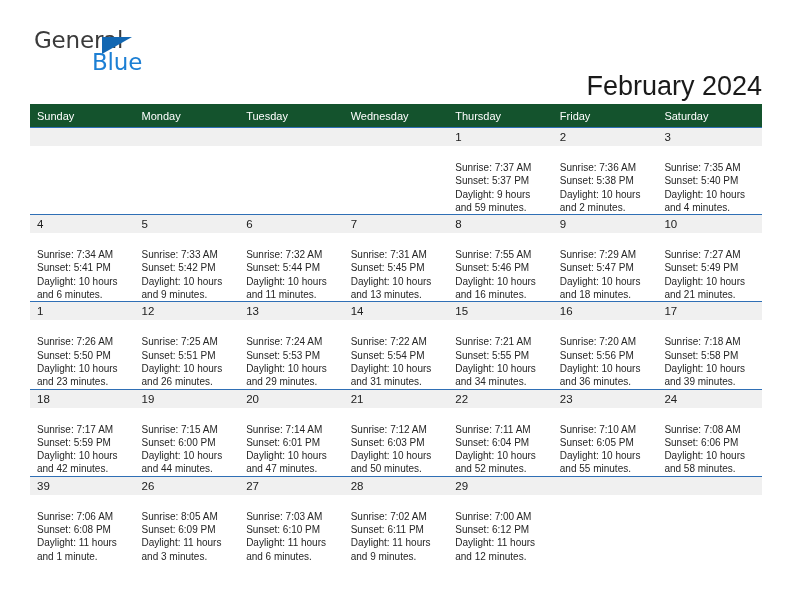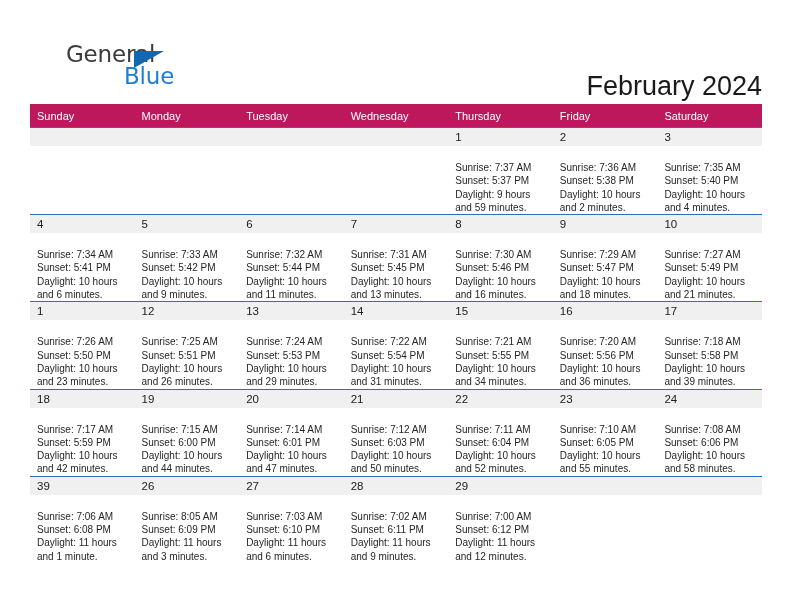--- a/index.html
+++ b/index.html
@@ -26,24 +26,23 @@
   .header {
     position: absolute;
     left: 30px;
     top: 28px;
     right: 30px;
     height: 70px;
   }
   .brand {
     position: absolute;
     left: 4px;
-    top: 14px;
+    top: 0;
     width: 130px;
     height: 56px;
-    margin-left: 32px;
   }
   .brand-general {
     position: absolute;
     left: 0;
     top: 0;
     font-size: 23px;
     line-height: 25px;
     letter-spacing: -0.2px;
     color: #3b3b3b;
     font-family: "DejaVu Sans", sans-serif;
@@ -96,21 +95,21 @@
   
   .calendar {
     position: absolute;
     left: 30px;
     top: 104px;
     width: 732px;
     border-collapse: collapse;
     table-layout: fixed;
   }
   .calendar th {
-    background: #be185d;
+    background: #14532d;
     color: #ffffff;
     font-size: 11px;
     font-weight: normal;
     text-align: left;
     padding: 5px 0 5px 7px;
     height: 13px;
     vertical-align: middle;
     border: none;
   }
   .calendar td {
@@ -251,21 +250,21 @@
             <div class="cell-body">
               <div>Sunrise: 7:31 AM</div>
               <div>Sunset: 5:45 PM</div>
               <div>Daylight: 10 hours</div>
               <div>and 13 minutes.</div>
             </div>
           </td>
           <td>
             <div class="daynum-bar">8</div>
             <div class="cell-body">
-              <div>Sunrise: 7:30 AM</div>
+              <div>Sunrise: 7:55 AM</div>
               <div>Sunset: 5:46 PM</div>
               <div>Daylight: 10 hours</div>
               <div>and 16 minutes.</div>
             </div>
           </td>
           <td>
             <div class="daynum-bar">9</div>
             <div class="cell-body">
               <div>Sunrise: 7:29 AM</div>
               <div>Sunset: 5:47 PM</div>

